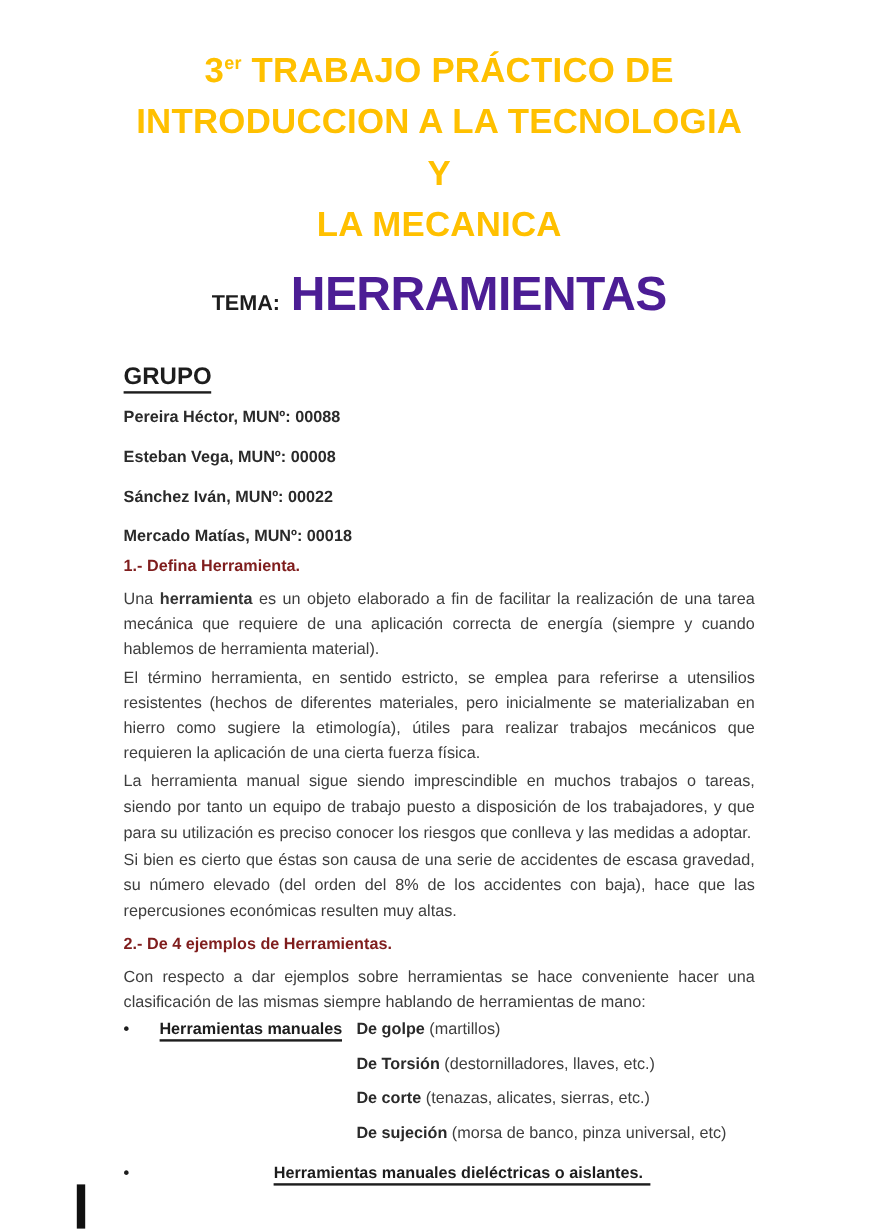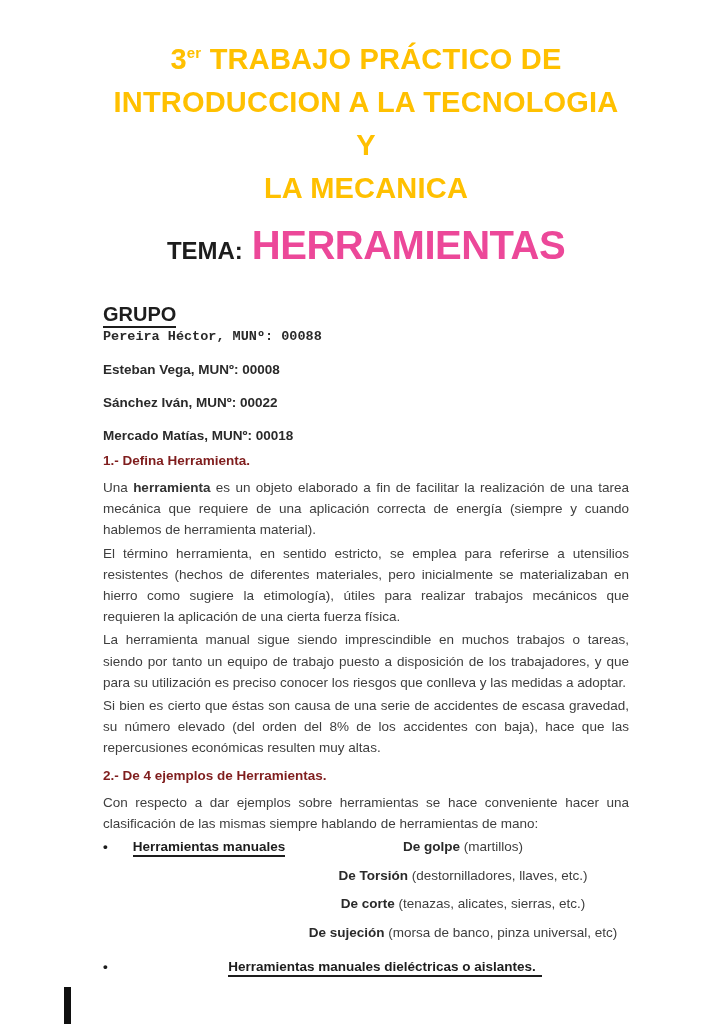--- a/index.html
+++ b/index.html
@@ -36,27 +36,27 @@
     line-height: 0;
   }
   .tema {
     margin-top: 11px;
     text-align: center;
     line-height: 48px;
     white-space: nowrap;
   }
   .tema-label {
     font-weight: 700;
-    font-size: 24px;
+    font-size: 18px;
     color: #1d1d1d;
   }
   .tema-value {
     font-weight: 700;
     font-size: 40px;
-    color: #ec4899;
+    color: #4c1d95;
     margin-left: 9px;
     letter-spacing: -0.5px;
   }
 
   
   .sec-heading {
     margin: 24px 0 0;
     font-size: 20px;
     line-height: 24px;
     font-weight: 700;
@@ -76,21 +76,21 @@
   }
 
   
   .member {
     margin: 0 0 17px;
     font-size: 13.5px;
     line-height: 16px;
     font-weight: 700;
     color: #2a2a2a;
   }
-  .member.first { margin-top: 3px; font-family: Liberation Mono, monospace; }
+  .member.first { margin-top: 14px; }
   .member.last { margin-bottom: 0; }
 
   
   .q-heading {
     margin: 6px 0 6px;
     font-size: 13.5px;
     line-height: 21px;
     font-weight: 700;
     color: #7f1d1d;
   }
@@ -123,21 +123,20 @@
     text-align: center;
   }
   .bullet-label .u-line { border-bottom-width: 2px; }
   .bullet-label.wide { flex: 1 1 auto; padding-left: 20px; }
   .examples { flex: 1 1 auto; }
   .example-row {
     margin: 0 0 7.5px;
     font-size: 13.5px;
     line-height: 21.2px;
     color: #3e3e3e;
-    text-align: center;
   }
   .example-row b { color: #2a2a2a; }
   .bullet-row.second { margin-top: 5px; }
   .trailing-pad { padding-right: 6px; }
 
   
   .edge-mark { position: absolute; }
   .edge-mark.red-top    { left: 712px; top: 10px;  width: 8px; height: 85px; background: #E02B20; }
   .edge-mark.red-bottom { left: 712px; top: 929px; width: 8px; height: 80px; background: #E02B20; }
   .edge-mark.black-corner { left: 64px; top: 987px; width: 7px; height: 37px; background: #101010; }

